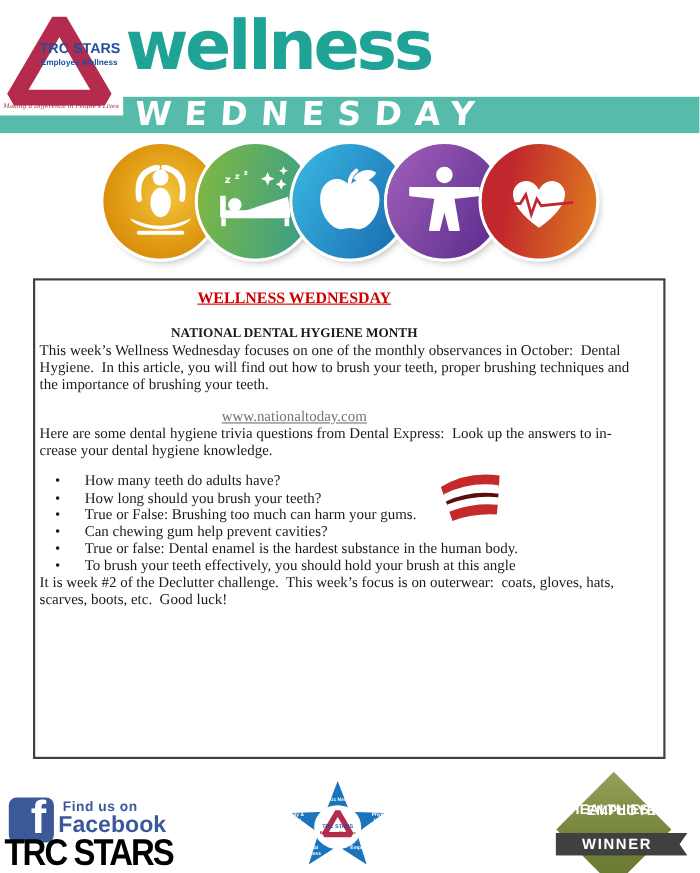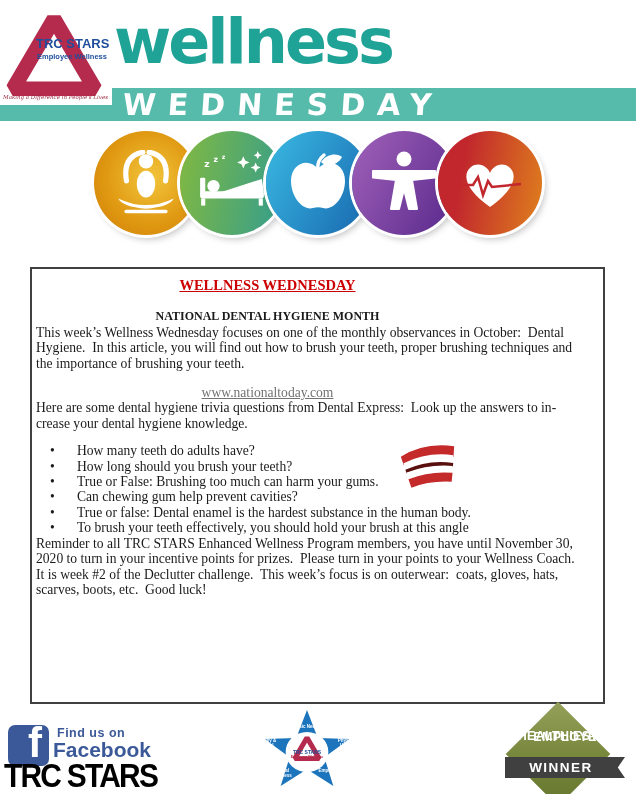--- a/index.html
+++ b/index.html
@@ -27,21 +27,21 @@
      box-shadow:0 0 0 3px #fff, 3px 4px 7px rgba(0,0,0,.25);}
   .icon-circle + .icon-circle{margin-left:-18px;}
   .icon-circle:nth-child(1){z-index:1;background:radial-gradient(circle at 55% 45%,#F2C53D 0%,#E09A12 55%,#CF7A06 100%);}
   .icon-circle:nth-child(2){z-index:2;background:linear-gradient(100deg,#7AB648 10%,#3BA086 90%);}
   .icon-circle:nth-child(3){z-index:3;background:linear-gradient(120deg,#35AEDB 15%,#1B6FB4 90%);}
   .icon-circle:nth-child(4){z-index:4;background:linear-gradient(120deg,#9A5CB5 10%,#5F2E90 90%);}
   .icon-circle:nth-child(5){z-index:5;background:linear-gradient(100deg,#C1272D 25%,#DD7A1E 95%);}
   .icon-circle svg{position:absolute;left:50%;top:50%;transform:translate(-50%,-50%);}
 
   
-  .article{position:absolute;left:30px;top:267px;width:575px;height:437px;box-sizing:border-box;
+  .article{position:absolute;left:30px;top:253px;width:575px;height:437px;box-sizing:border-box;
      border:2px solid #404040;background:#fff;padding:5px 8px 0 4px;
      font-size:13.6px;line-height:15.4px;}
   .article p{margin:0;white-space:pre-wrap;}
   .a-title{font-size:14.5px;font-weight:bold;color:#CC0000;text-decoration:underline;
      text-align:center;padding-right:96px;margin-top:4px;}
   .a-sub{font-size:12px;font-weight:bold;text-align:center;padding-right:96px;margin-top:16px;}
   .mt{margin-top:12px;}
   .a-link-line{text-align:center;padding-right:96px;margin-top:14px;}
   .a-link{color:#737373;text-decoration:underline;cursor:pointer;}
   .bullets{margin-top:12px;}
@@ -174,22 +174,20 @@
     <div class="bullet-row">
         <span class="bullet-text">Can chewing gum help prevent cavities?</span>
       </div>
     <div class="bullet-row">
         <span class="bullet-text">True or false: Dental enamel is the hardest substance in the human body.</span>
       </div>
     <div class="bullet-row">
         <span class="bullet-text">To brush your teeth effectively, you should hold your brush at this angle</span>
       </div>
   </div>
-  <p class="mt">Reminder to all TRC STARS Enhanced Wellness Program members, you have until November 30,
-2020 to turn in your incentive points for prizes.  Please turn in your points to your Wellness Coach.</p>
   <p class="mt">It is week #2 of the Declutter challenge.  This week’s focus is on outerwear:  coats, gloves, hats,
 scarves, boots, etc.  Good luck!</p>
 
   <svg class="teeth" width="62" height="50" viewBox="0 0 64 50">
     <path d="M4 14 Q30 2 60 10 L58 21 Q32 13 6 23 Z" fill="#C42A2A"></path>
     <path d="M6 21 Q32 12 58 19 L57 28 Q32 21 7 29 Z" fill="#FFFFFF"></path>
     <path d="M7 28 Q32 20 57 27 L56 31 Q32 25 8 32 Z" fill="#5A0F0F"></path>
     <path d="M8 31 Q32 25 56 30 L55 38 Q32 33 9 39 Z" fill="#FFFFFF"></path>
     <path d="M9 38 Q32 32 55 37 L53 46 Q30 42 11 47 Z" fill="#C42A2A"></path>
   </svg>

